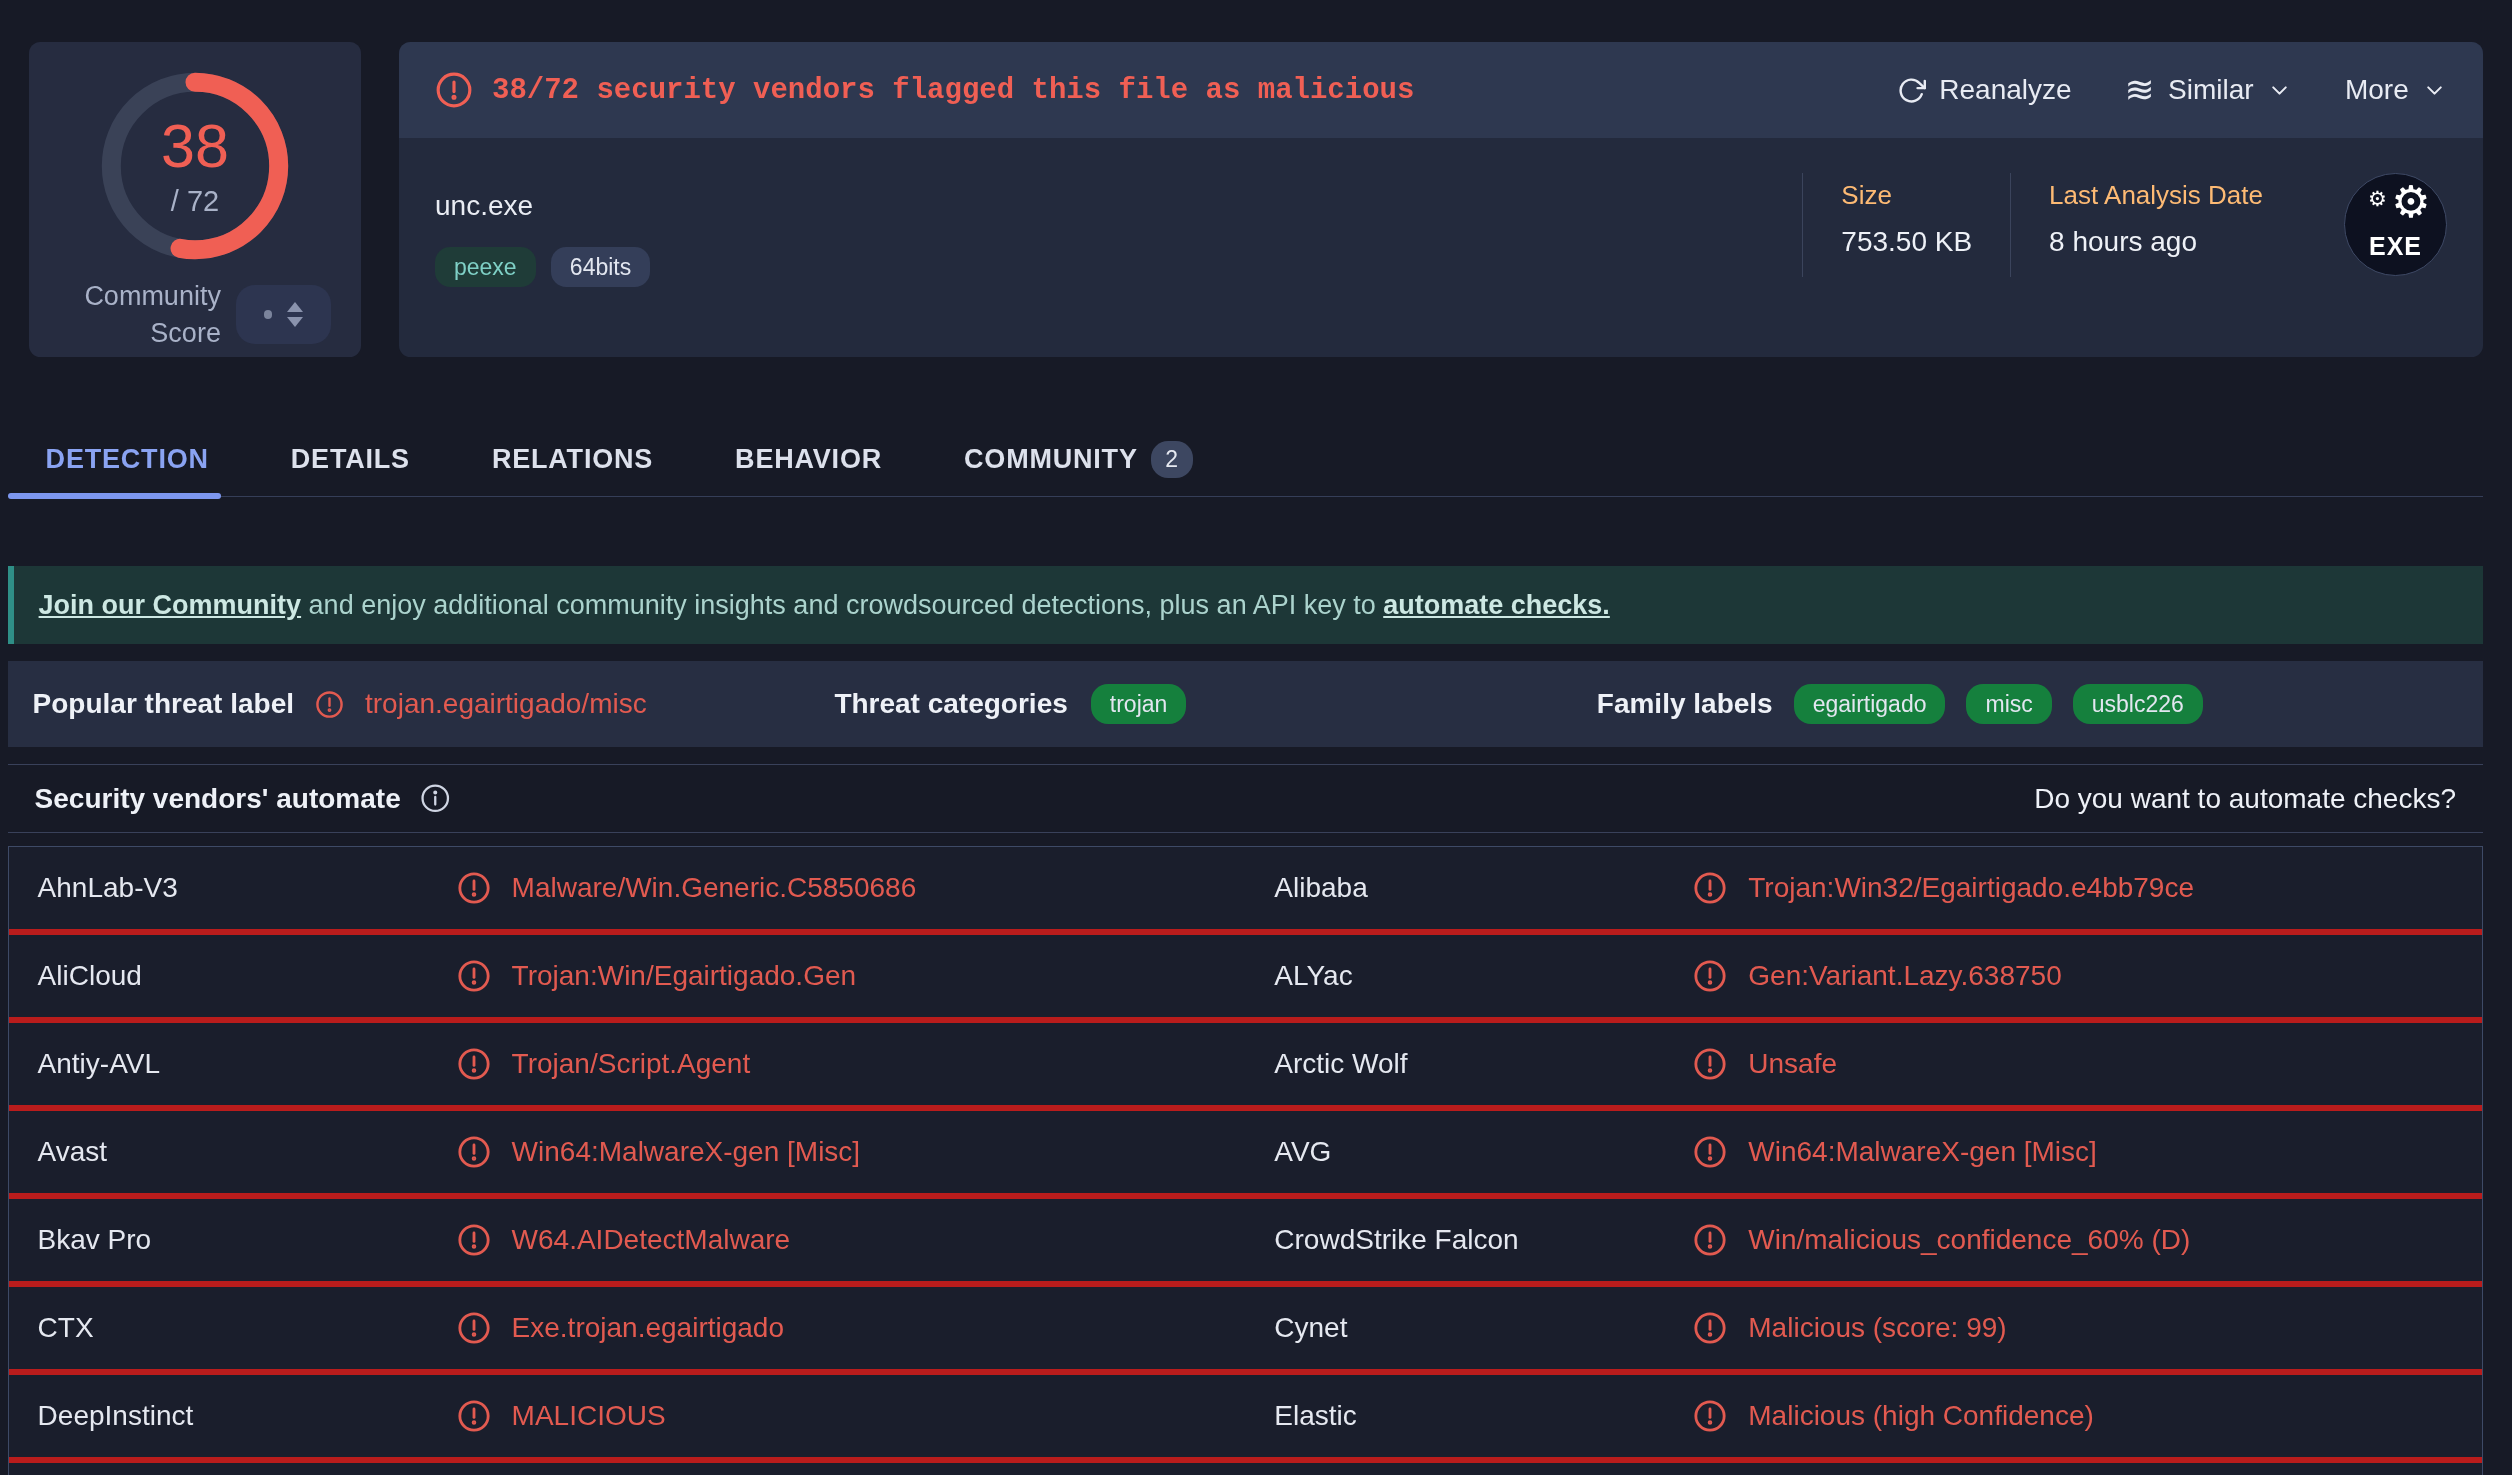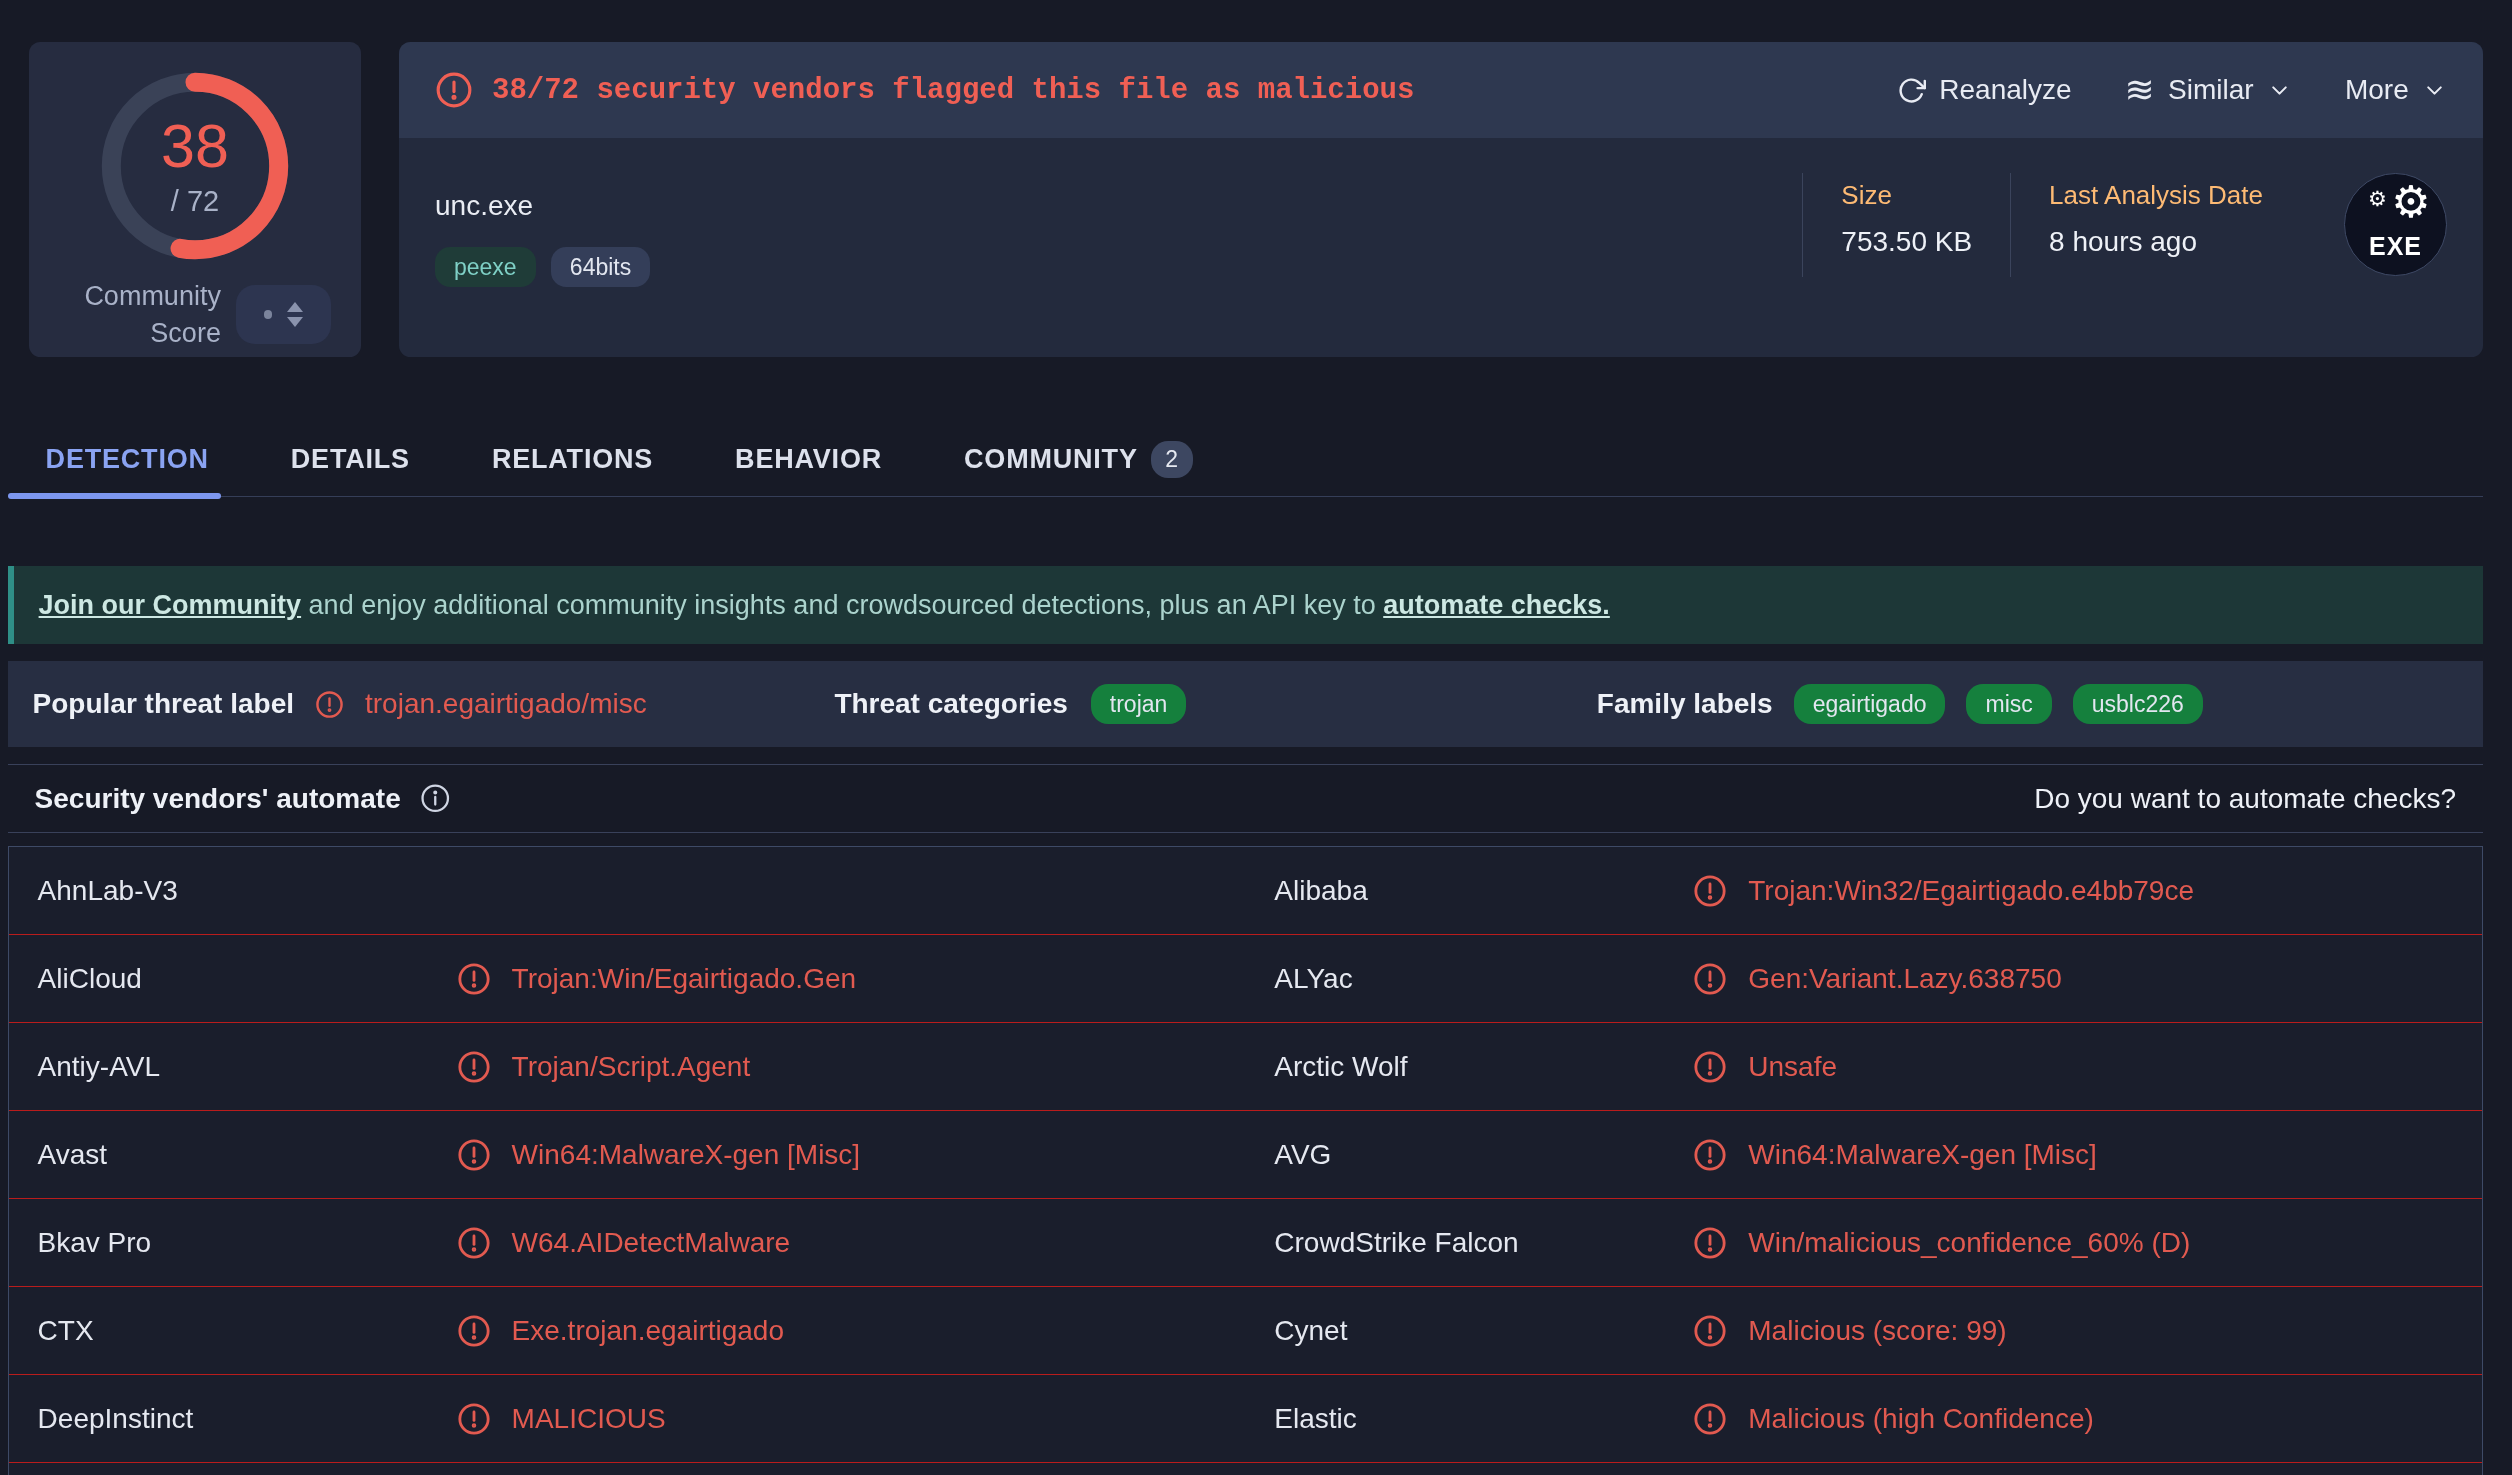--- a/index.html
+++ b/index.html
@@ -95,21 +95,21 @@
   }
   .section-title { font-weight:bold; font-size:28px; color:#eef1f7; }
   .icon-info { color:#cfd5e3; margin-left:19px; }
   .automate-q { margin-left:auto; font-size:28px; color:#eef1f7; }
 
   
   .vendor-table {
     position:absolute; left:7.6px; right:29px; top:846px; bottom:0;
     border:1.9px solid #3e4a66; border-bottom:none; background:#1a1e2c; overflow:hidden;
   }
-  .vrow { height:88px; border-bottom:1px solid #b91c1c; display:flex; }
+  .vrow { height:88px; border-bottom:6px solid #b91c1c; display:flex; }
   .vcell { width:50%; display:flex; align-items:center; }
   .vname { width:448px; padding-left:29px; font-size:28px; color:#e5e8f0; flex-shrink:0; }
   .vresult { display:flex; align-items:center; gap:21px; font-size:28px; color:#e25a50; }
 </style>
 </head>
 <body>
 
 <div class="top-row">
 
   <div class="score-card">
@@ -254,20 +254,28 @@
       <circle cx="12" cy="7.5" r="0.7" fill="currentColor"></circle>
   </svg>
   <span class="automate-q">Do you want to automate checks?</span>
 </div>
 
 <div class="vendor-table">
 
   <div class="vrow">
     <div class="vcell">
         <span class="vname">AhnLab-V3</span>
+      <span class="vresult">
+          <svg class="icon-red" width="34" height="34" viewBox="0 0 24 24" fill="none" stroke="currentColor" stroke-width="2" stroke-linecap="round">
+            <circle cx="12" cy="12" r="10"></circle>
+            <line x1="12" y1="7" x2="12" y2="13"></line>
+            <circle cx="12" cy="16.6" r="0.6" fill="currentColor"></circle>
+          </svg>
+          <span>Malware/Win.Generic.C5850686</span>
+        </span>
       </div>
     <div class="vcell">
         <span class="vname">Alibaba</span>
       <span class="vresult">
           <svg class="icon-red" width="34" height="34" viewBox="0 0 24 24" fill="none" stroke="currentColor" stroke-width="2" stroke-linecap="round">
             <circle cx="12" cy="12" r="10"></circle>
             <line x1="12" y1="7" x2="12" y2="13"></line>
             <circle cx="12" cy="16.6" r="0.6" fill="currentColor"></circle>
           </svg>
           <span>Trojan:Win32/Egairtigado.e4bb79ce</span>

